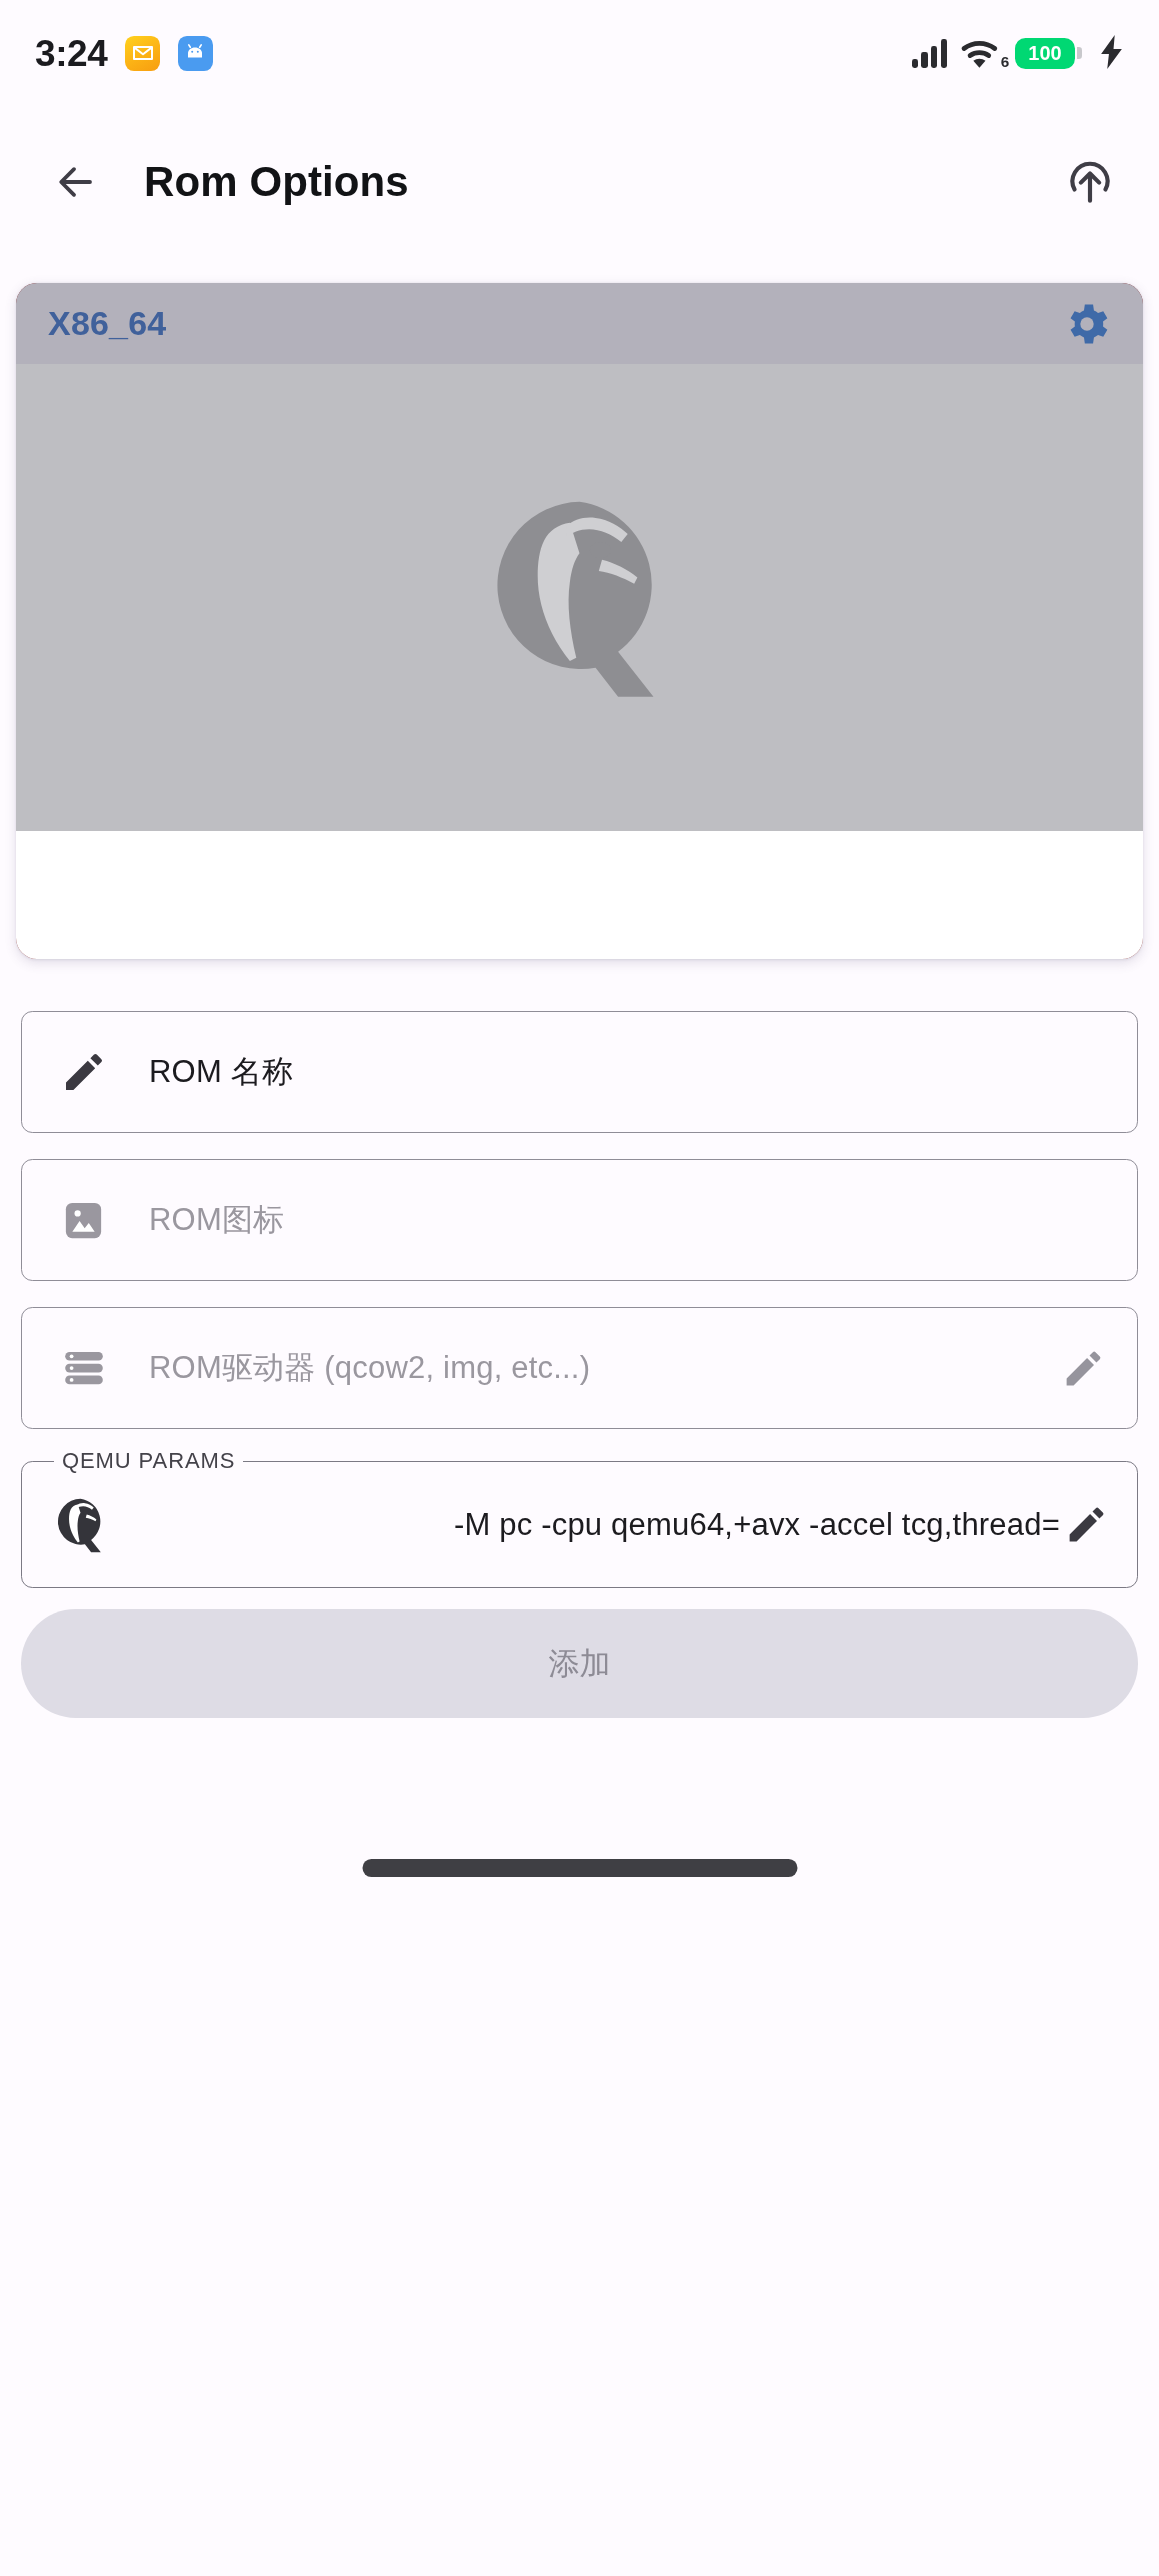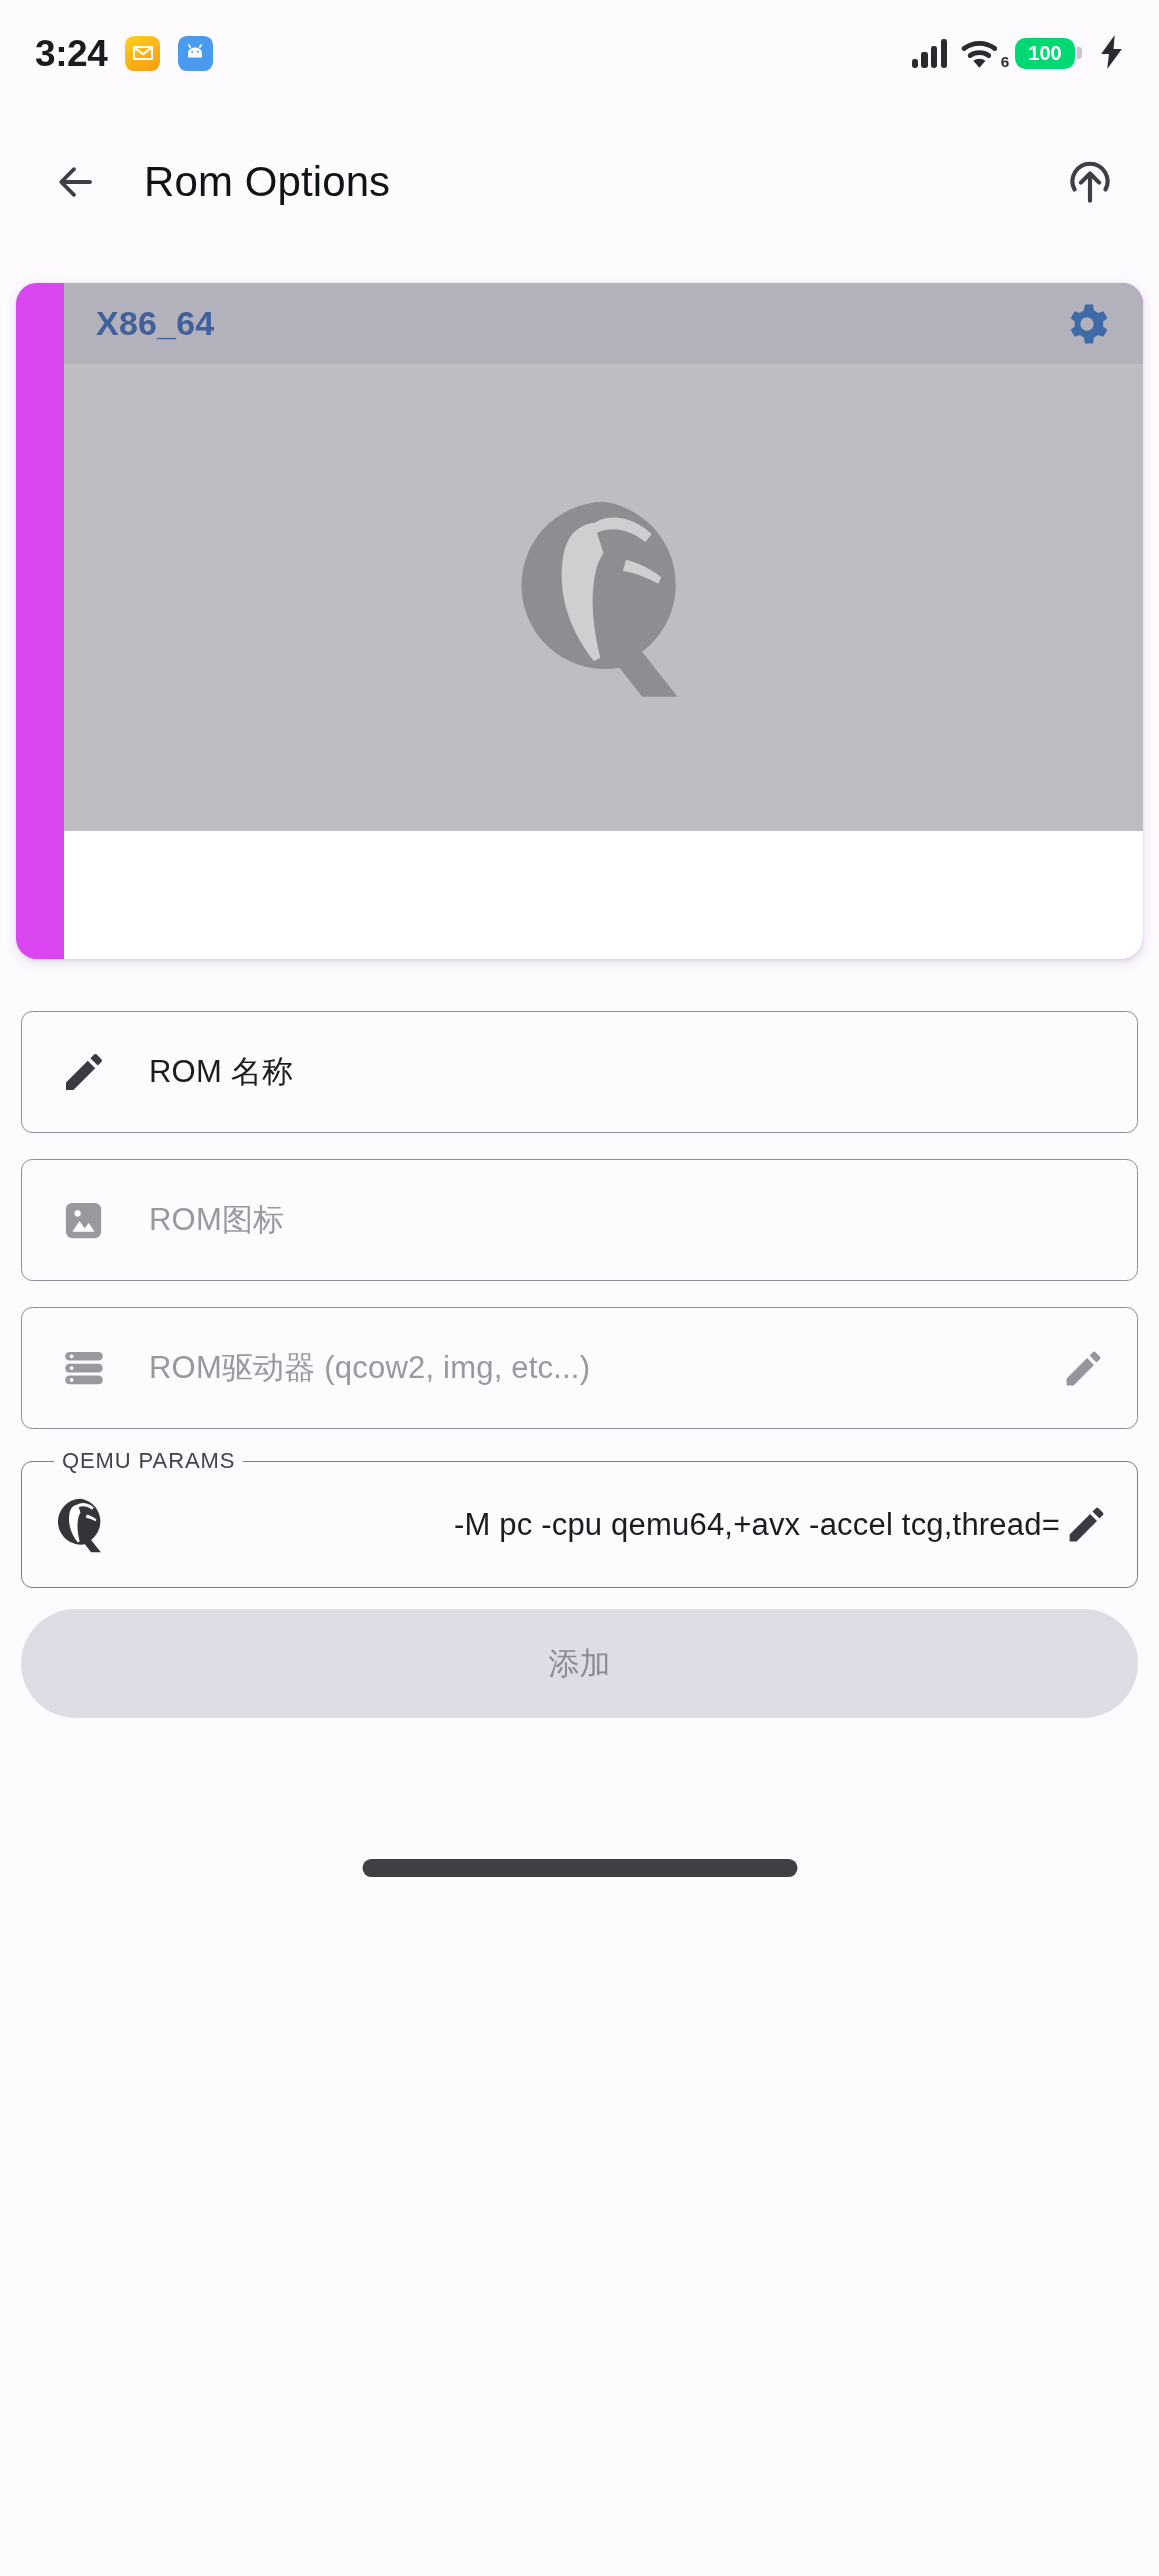--- a/index.html
+++ b/index.html
@@ -108,45 +108,44 @@
     padding: 0 35px 0 42px;
   }
   .back-btn {
     width: 68px; height: 68px;
     display: flex; align-items: center; justify-content: center;
     flex: 0 0 auto;
     cursor: pointer;
   }
   .app-title {
     font-size: 42px;
-    font-weight: 400;
+    font-weight: 700;
     color: #121316;
     margin-left: 34px;
     letter-spacing: 0.1px;
     white-space: nowrap;
   }
   .app-bar-spacer { flex: 1 1 auto; }
   .upload-btn {
     width: 68px; height: 68px;
     display: flex; align-items: center; justify-content: center;
     flex: 0 0 auto;
     cursor: pointer;
   }
 
   
   .rom-card {
     position: absolute;
     left: 16px; top: 283px;
     width: 1127px;
     height: 676px;
-    background: #d946ef;
+    background: #7f1d1d;
     border-radius: 21px;
     box-shadow: 0 3.2px 11.3px rgba(80,70,110,0.16), 0 0.8px 2.4px rgba(80,70,110,0.12);
     overflow: hidden;
-    padding-left: 48px;
   }
   .rom-card-header {
     height: 81px;
     background: #b3b1bb;
     display: flex;
     align-items: center;
     justify-content: space-between;
     padding: 0 27px 0 32px;
   }
   .rom-card-title {

